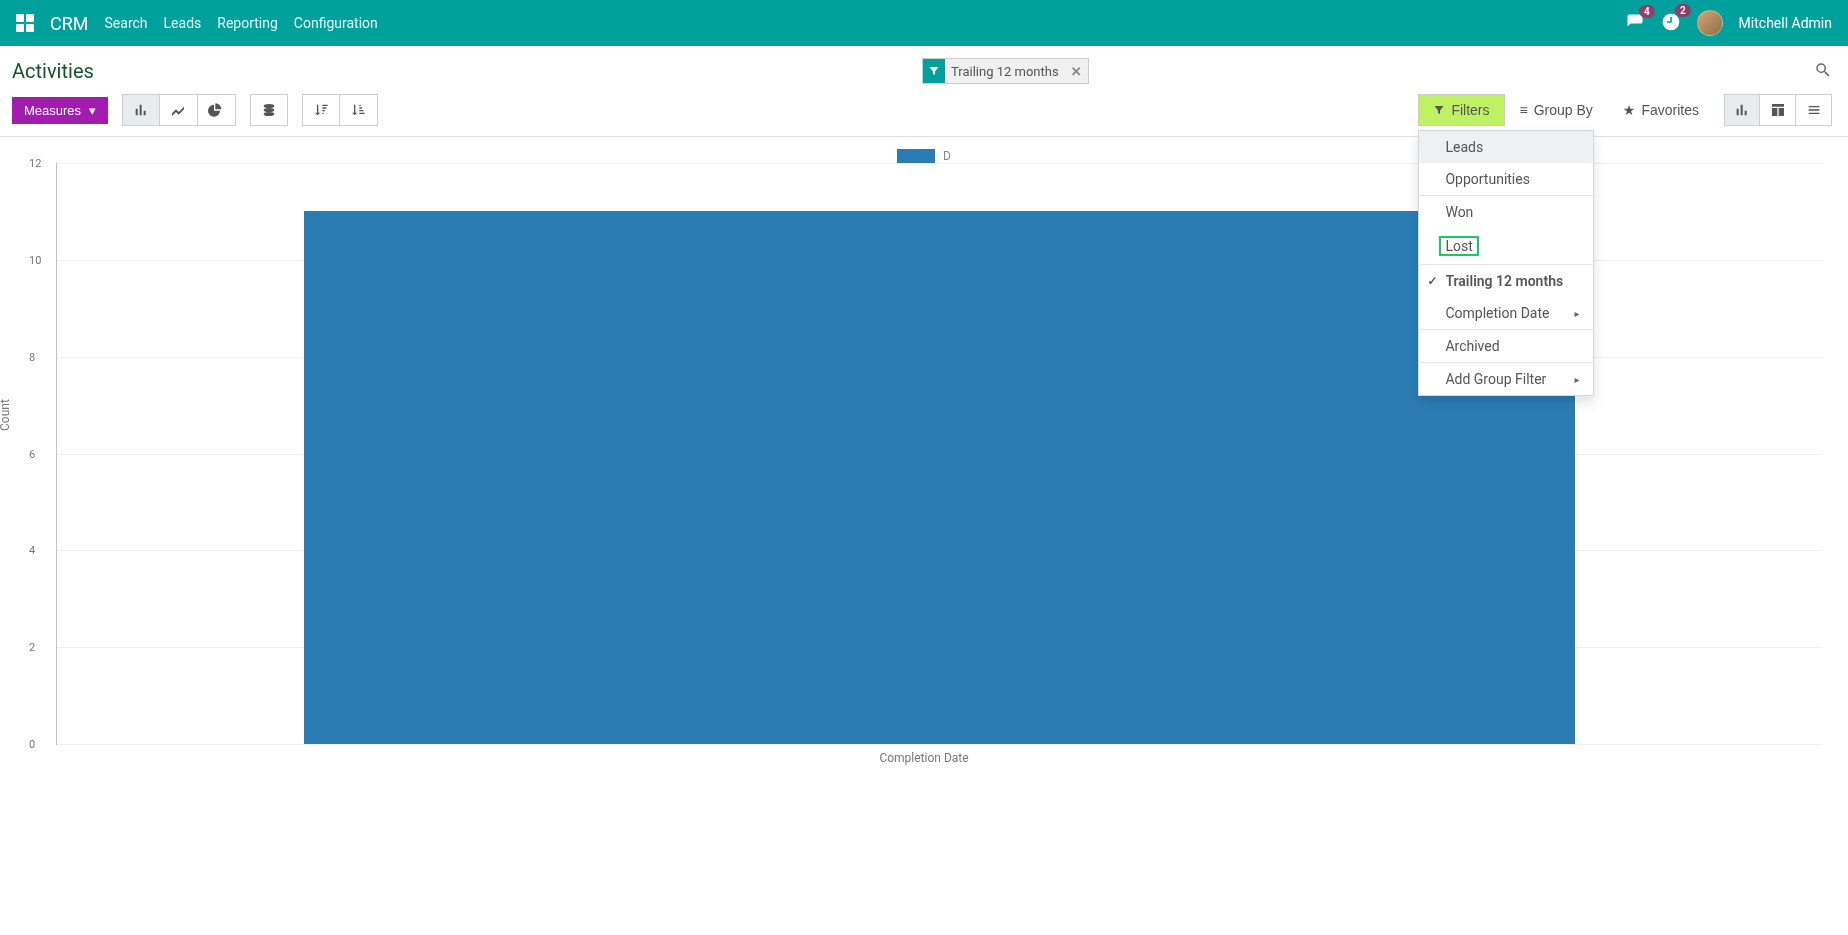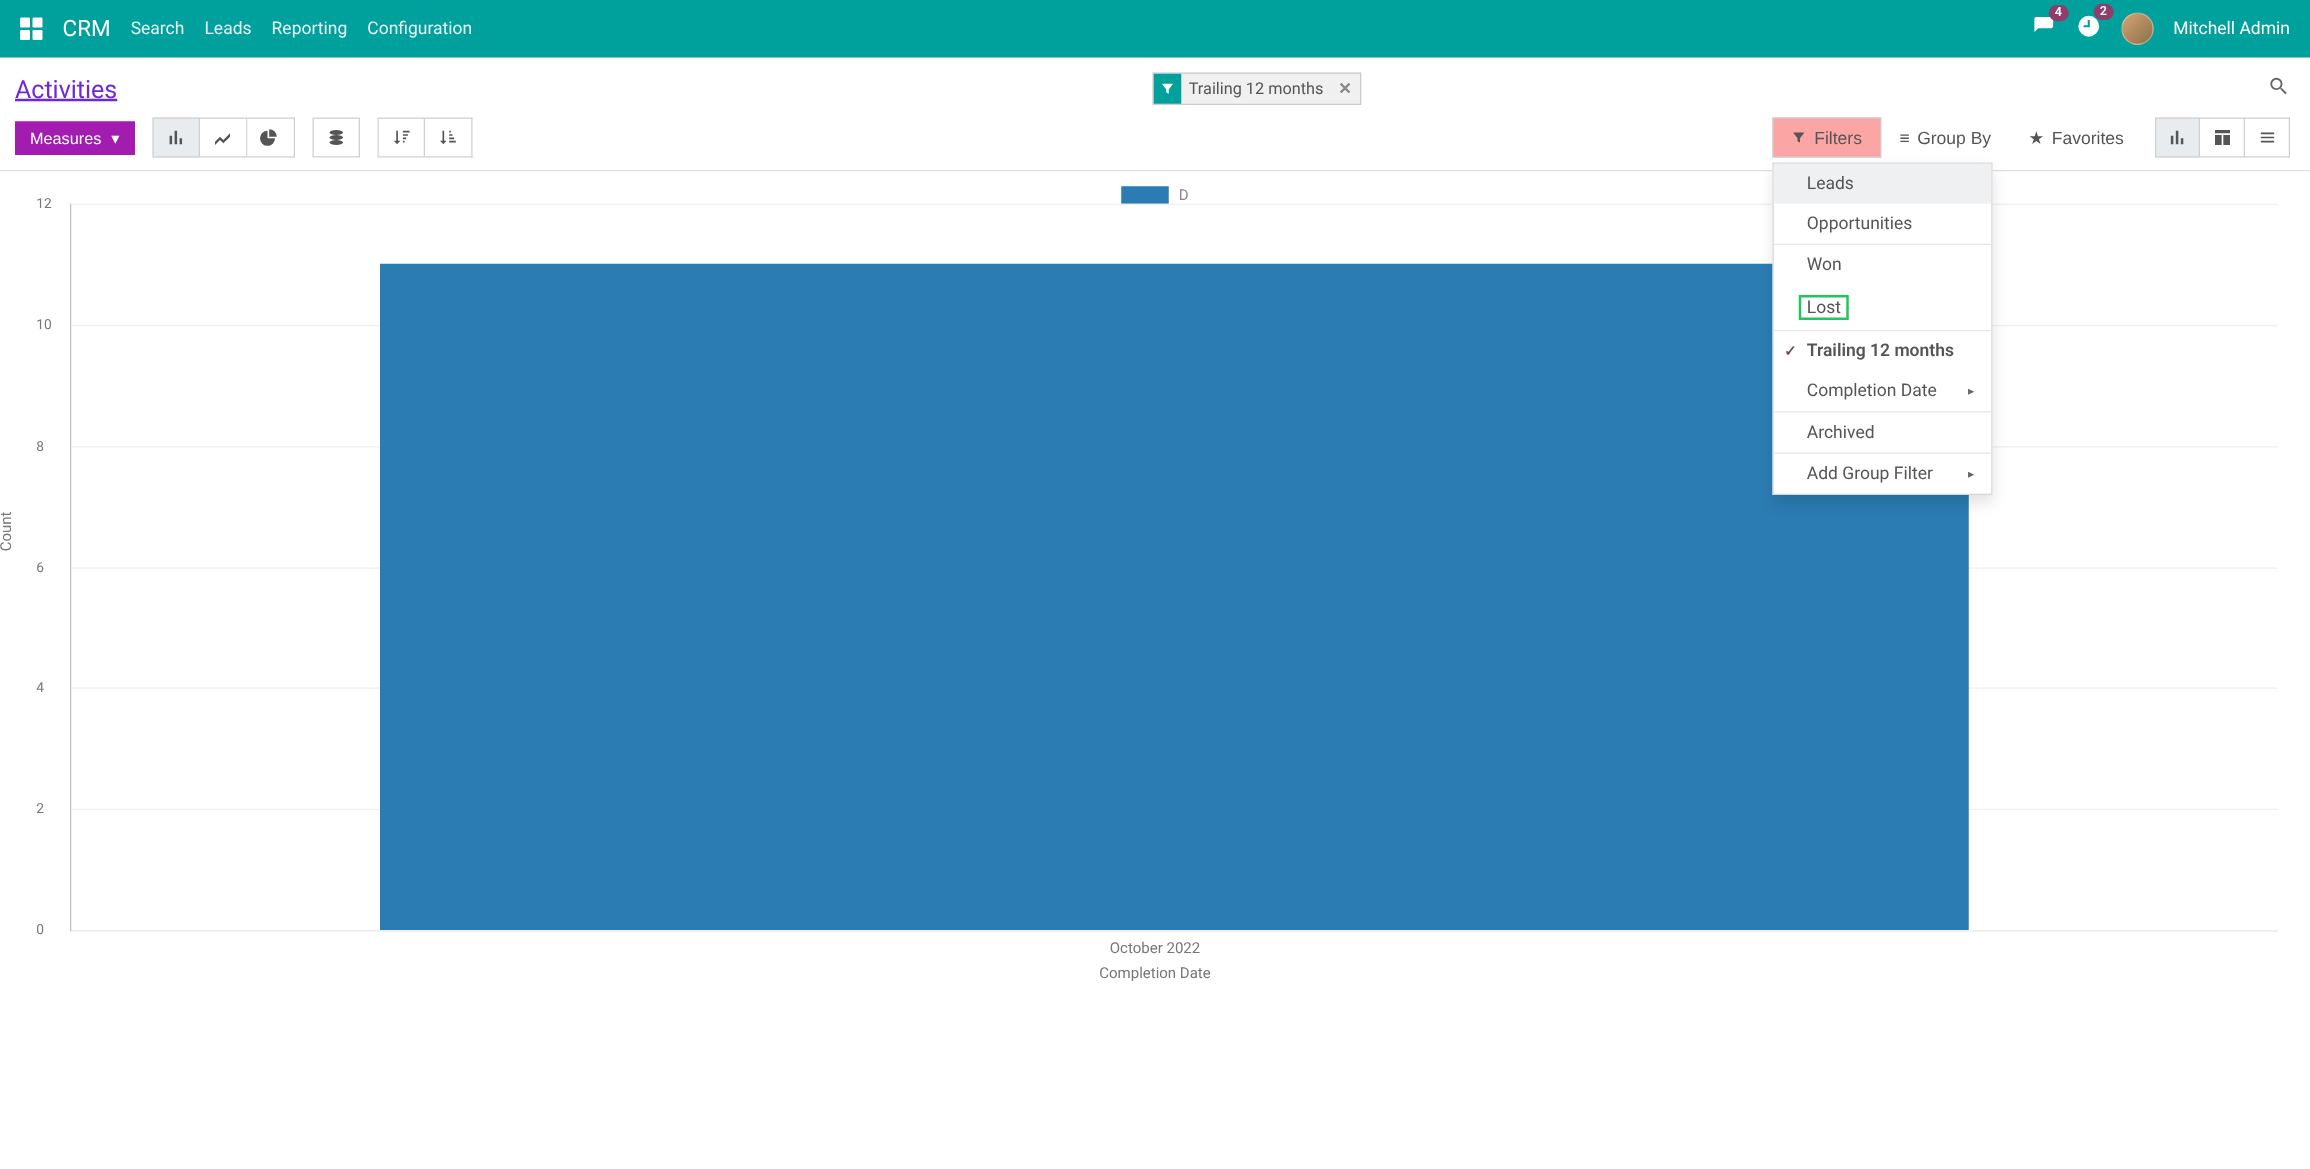--- a/index.html
+++ b/index.html
@@ -29,21 +29,21 @@
 .chat-icon svg, .activity-icon svg { fill: #fff; }
 .avatar { width: 26px; height: 26px; border-radius: 50%; background: linear-gradient(135deg,#d4a574,#8b6f47); border: 1px solid rgba(255,255,255,0.3); display:inline-block; }
 .user-name { color: #fff; font-size: 14px; }
 
 
 .control-panel {
   border-bottom: 1px solid #e0e0e0;
   padding: 12px 16px 10px 12px;
 }
 .cp-top { display: flex; align-items: center; }
-.page-title { font-size: 20px; color: #6d28d9; font-weight: 400; text-decoration: underline; }
+.page-title { font-size: 20px; color: #14532d; font-weight: 400; }
 .search-area { margin-left: auto; display: flex; align-items: center; flex: 0 0 50%; }
 .facet {
   display: inline-flex; align-items: center;
   border: 1px solid #ccc; background: #f0f0f0;
   font-size: 13px; height: 26px;
 }
 .facet-icon { background: #00a09d; color: #fff; width: 22px; height: 100%; display: flex; align-items: center; justify-content: center; }
 .facet-label { padding: 0 6px; color: #555; }
 .facet-remove { padding: 0 6px; color: #888; cursor: pointer; font-weight: bold; }
 .search-input { border: none; outline: none; font-size: 14px; padding: 4px 6px; flex: 1; color: #555; }
@@ -63,21 +63,21 @@
 }
 .btn-group .tb-btn + .tb-btn { border-left: none; }
 .btn-group .tb-btn.active { background: #e9ecef; }
 
 .search-options { margin-left: auto; display: flex; gap: 0; position: relative; margin-right: 10px; }
 .so-btn {
   border: 1px solid transparent; background: transparent;
   padding: 7px 14px; font-size: 14px; color: #555;
   display: inline-flex; align-items: center; gap: 6px; cursor: pointer;
 }
-.so-btn.active { background: #fca5a5; border-color: #ccc; }
+.so-btn.active { background: #bef264; border-color: #ccc; }
 
 .view-switcher { display: inline-flex; }
 .view-switcher .vs-btn {
   border: 1px solid #cfcfcf; background: #fff; color: #666;
   width: 36px; height: 32px; display: flex; align-items: center;
   justify-content: center; cursor: pointer;
 }
 .view-switcher .vs-btn + .vs-btn { border-left: none; }
 .view-switcher .vs-btn.active { background: #e9ecef; }
 
@@ -325,15 +325,14 @@
       <div class="gridline" style="top: 290.5px;"></div>
       <div class="ytick" style="top: 290.5px;">6</div>
       <div class="gridline" style="top: 193.667px;"></div>
       <div class="ytick" style="top: 193.667px;">8</div>
       <div class="gridline" style="top: 96.8333px;"></div>
       <div class="ytick" style="top: 96.8333px;">10</div>
       <div class="gridline" style="top: 0px;"></div>
       <div class="ytick" style="top: 0px;">12</div>
       <div class="bar" style="bottom: 0px; height: 532.583px; background: rgb(43, 124, 179);"></div>
     </div>
-  <div class="xtick">October 2022</div>
   <div class="xlabel">Completion Date</div>
 </div>
 
 </body></html>

